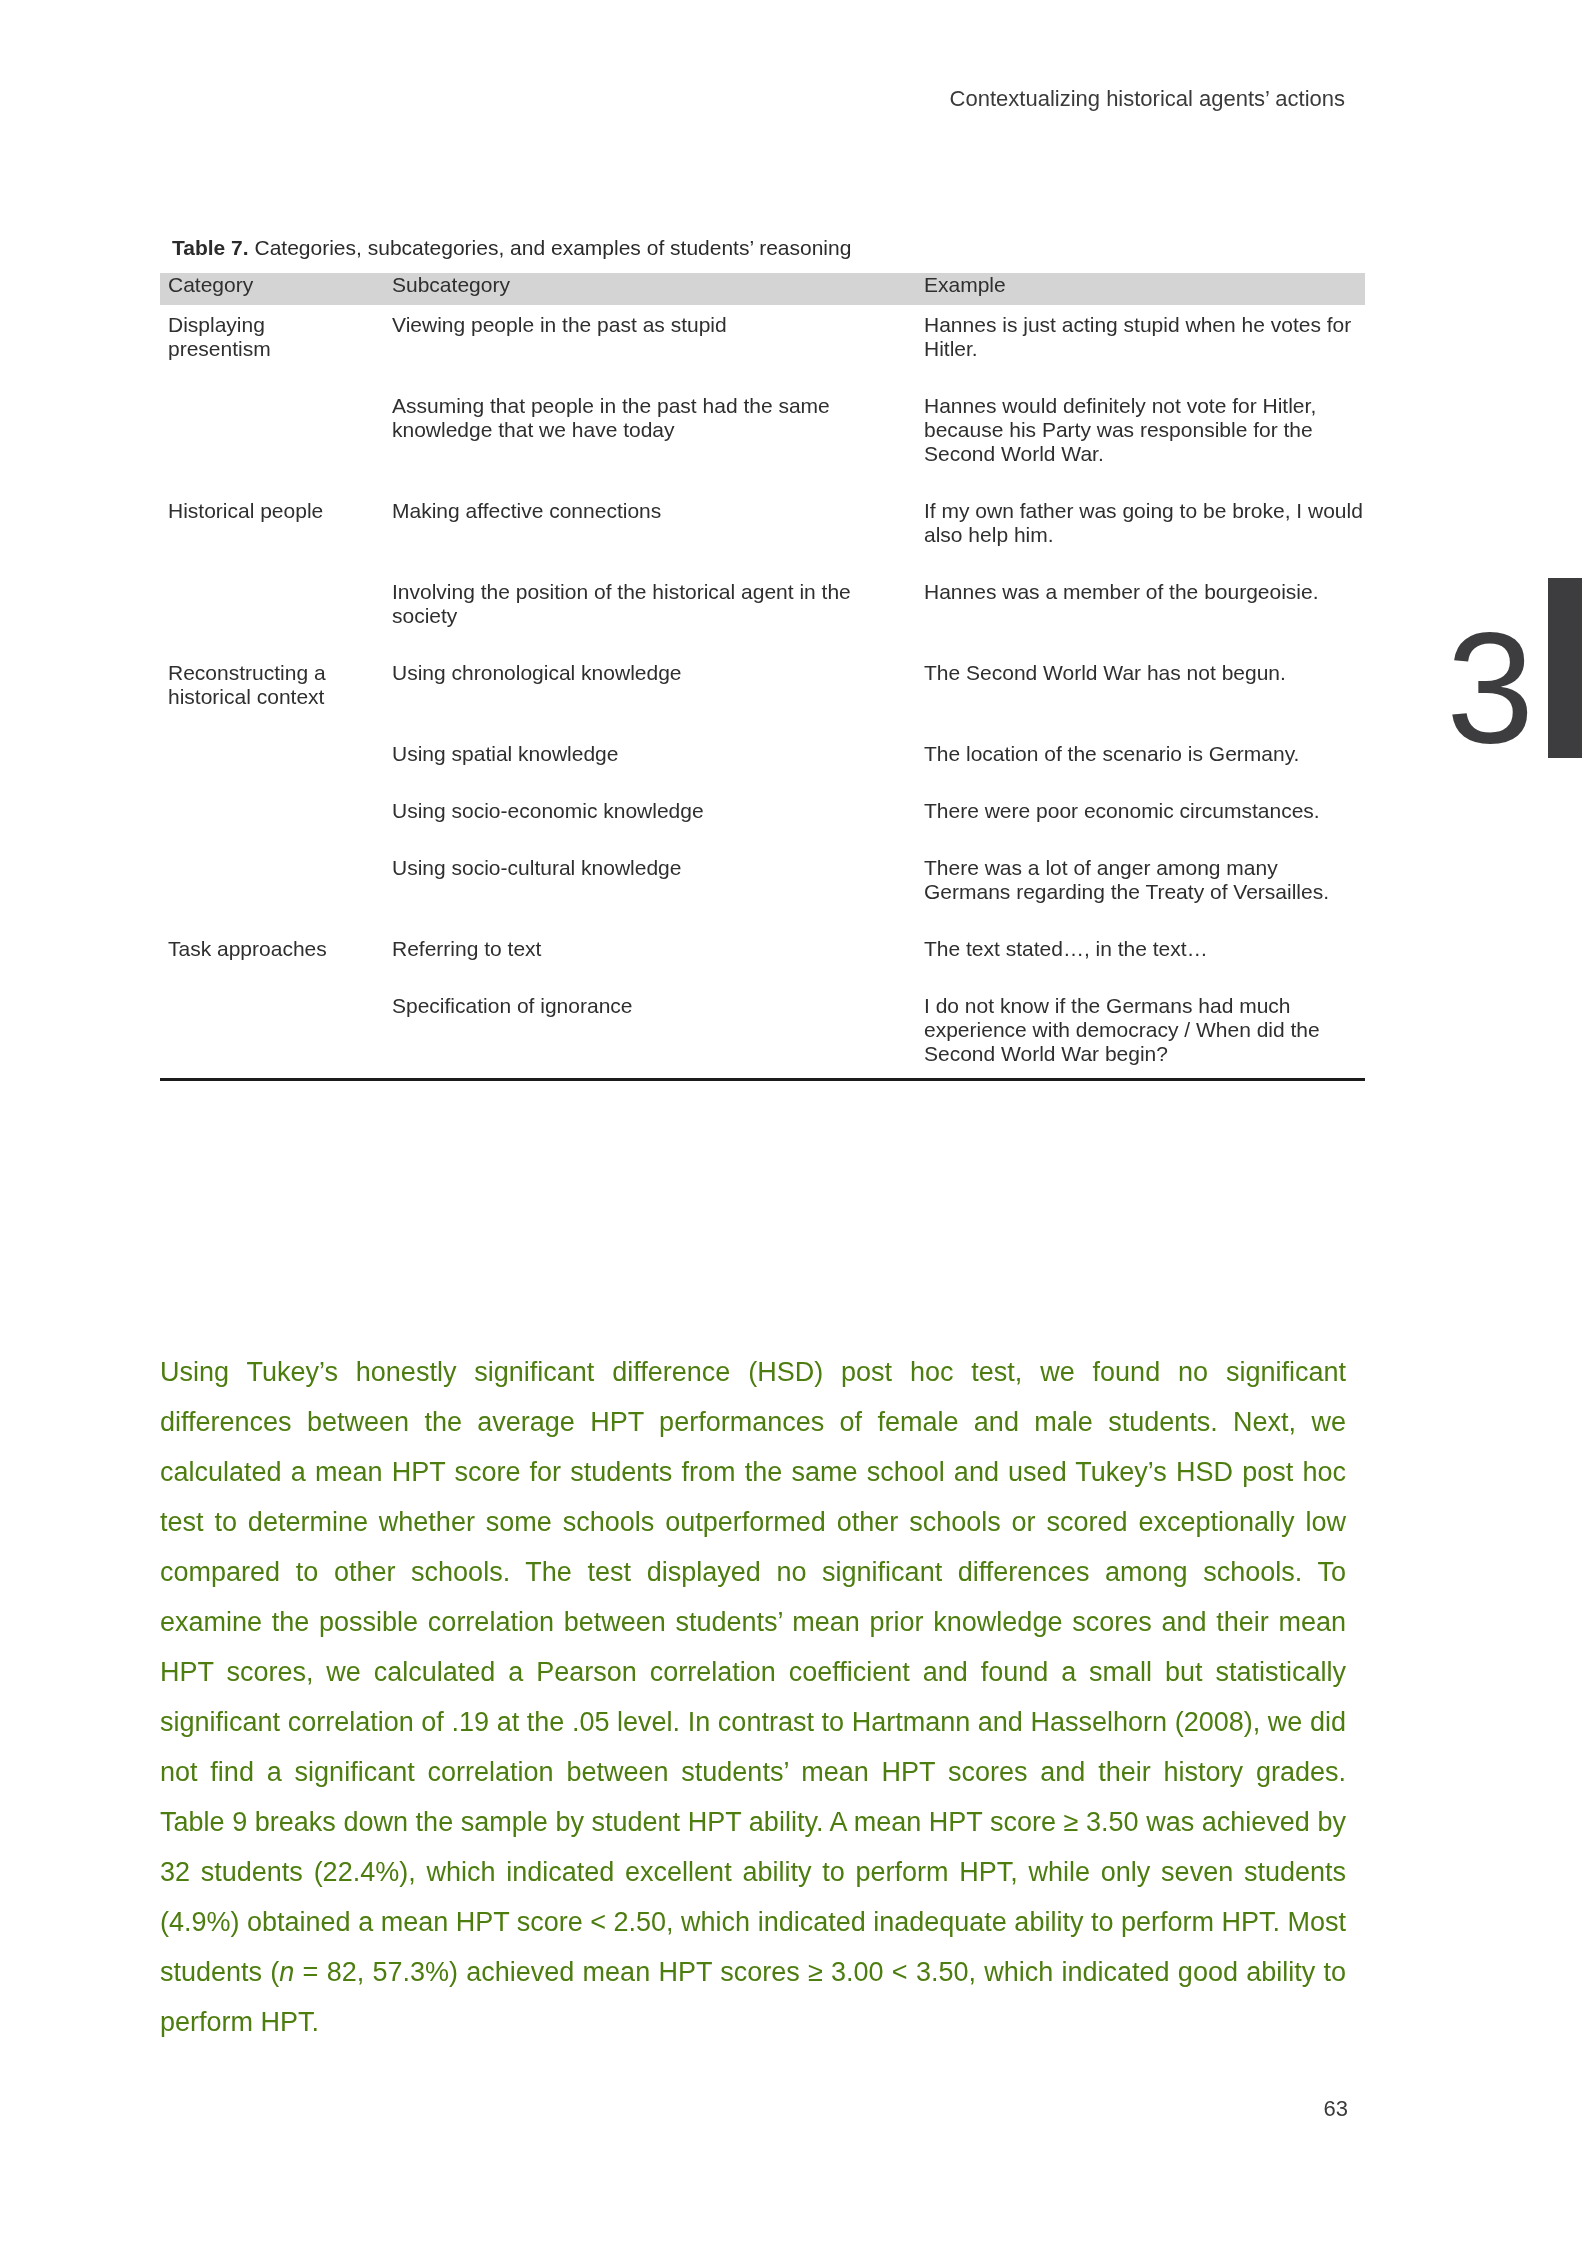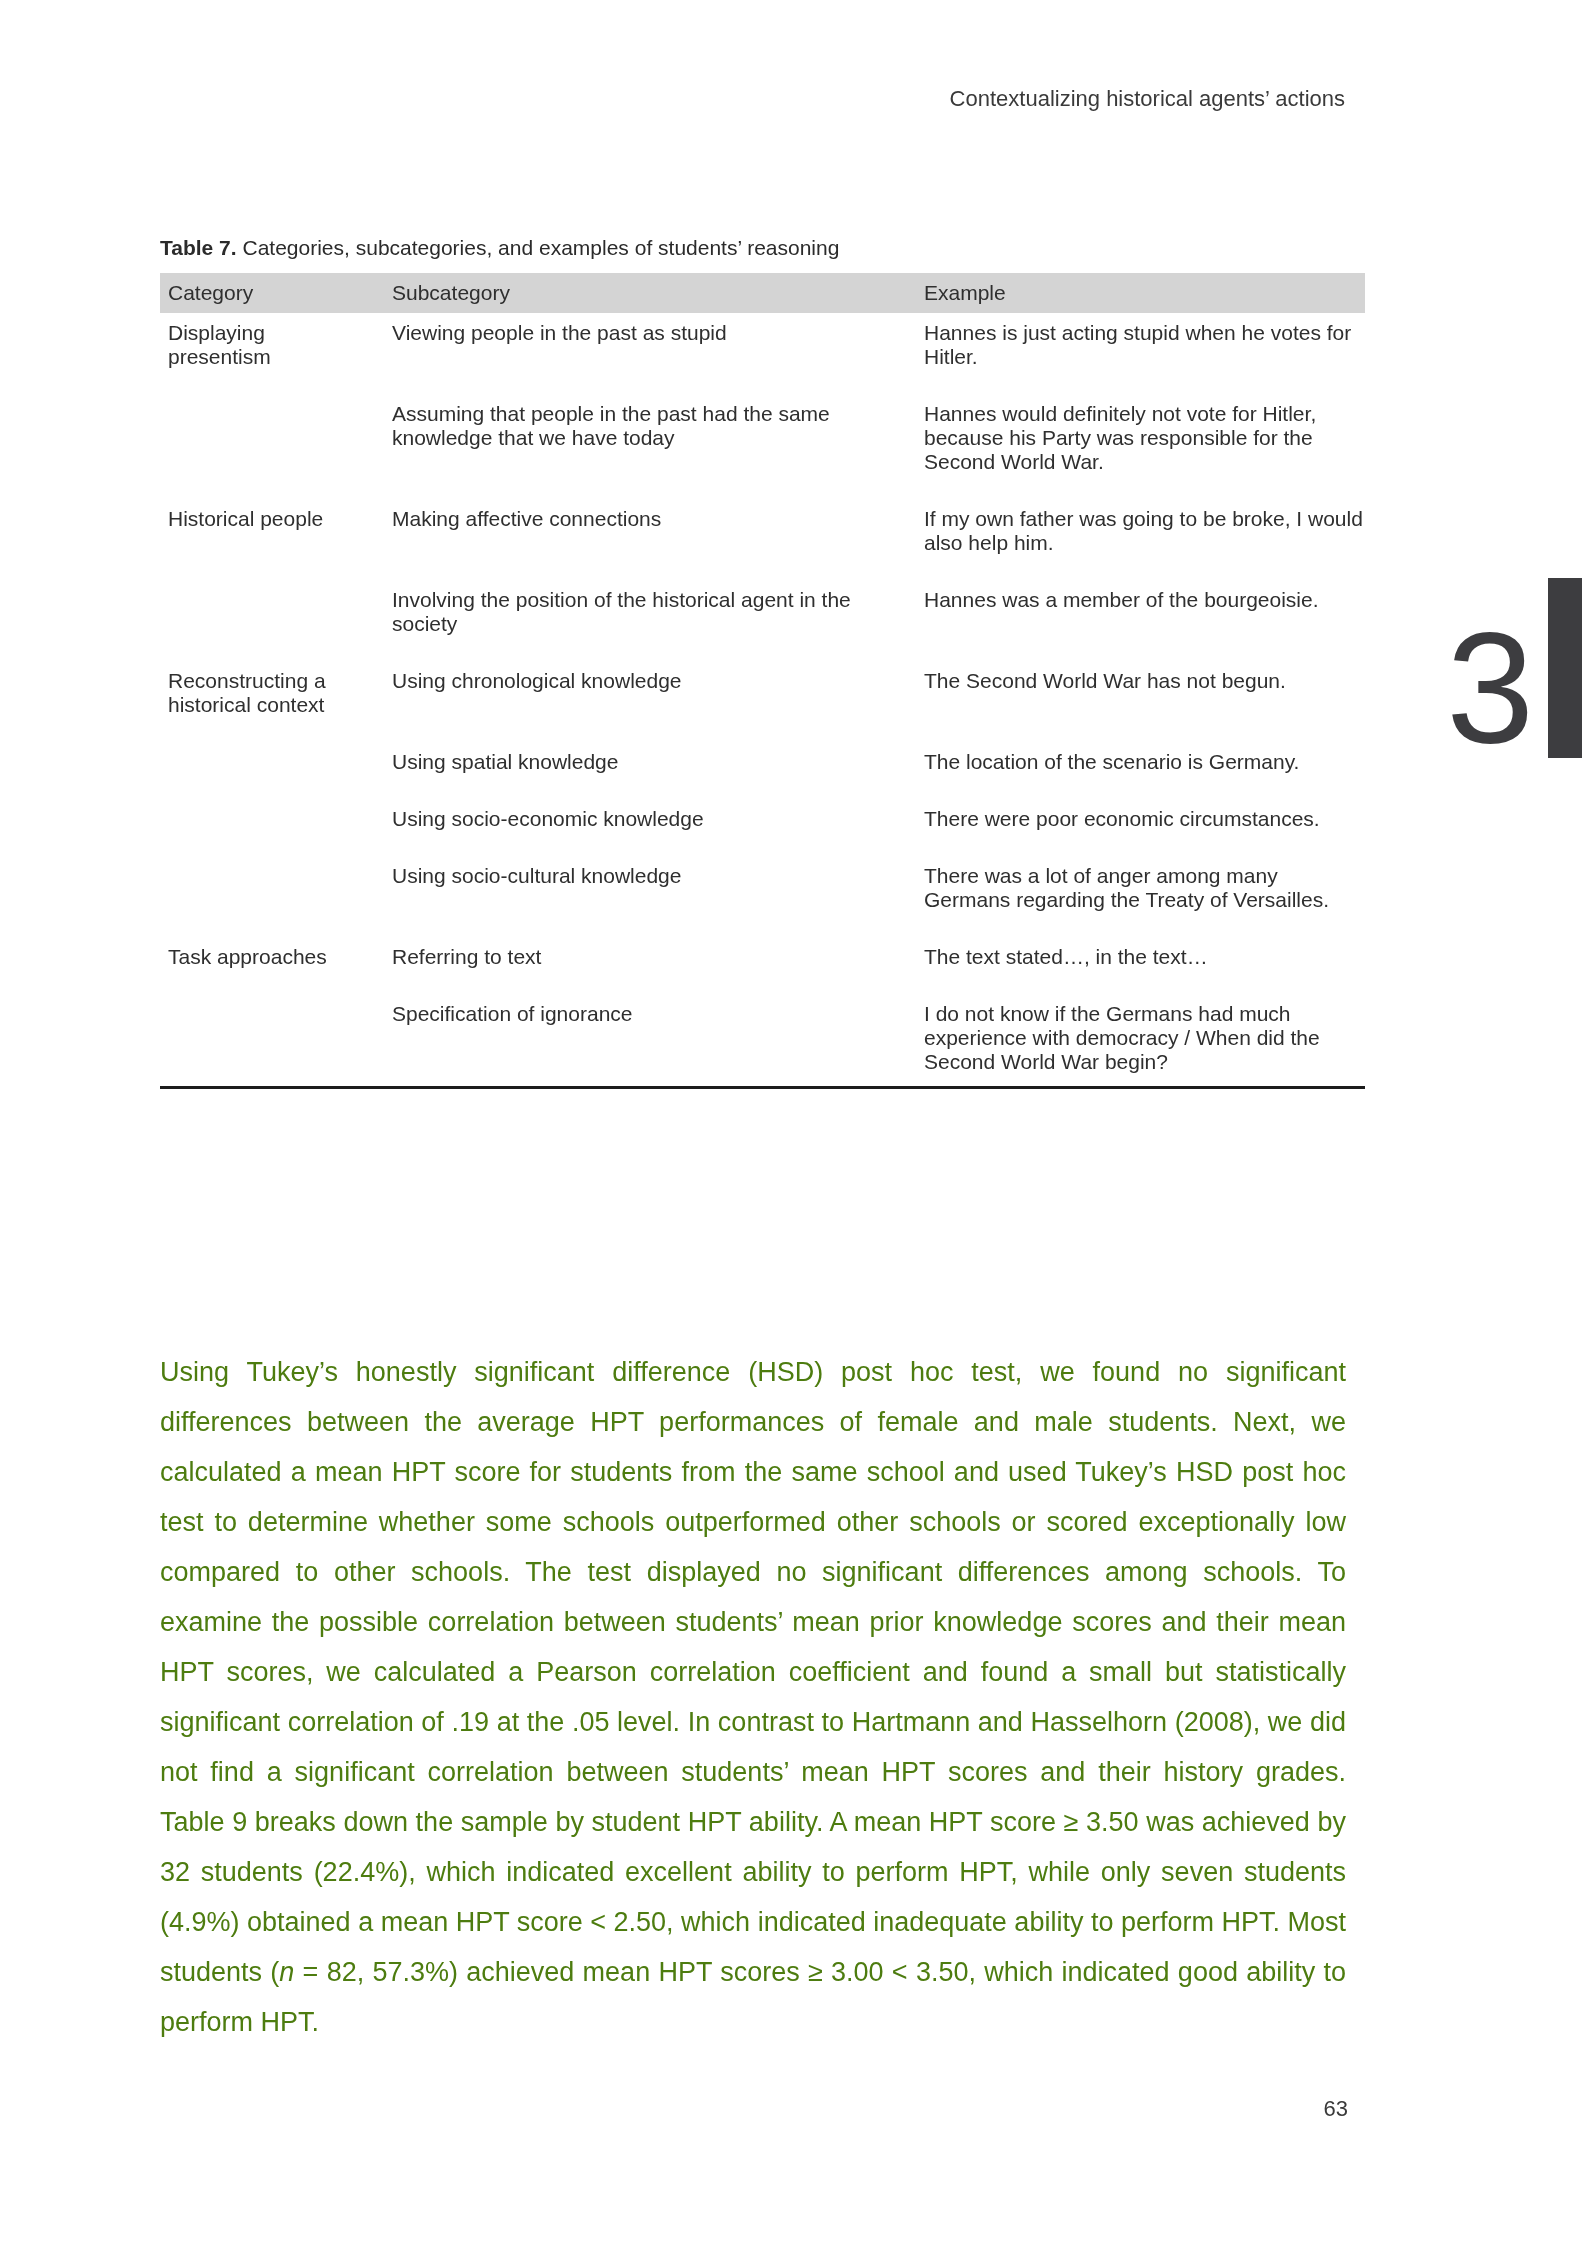--- a/index.html
+++ b/index.html
@@ -28,33 +28,33 @@
   }
   .chapter-number {
     position: absolute; top: 608px; right: 48px;
     font-size: 158px; line-height: 1;
     color: var(--chapter-accent);
   }
   .table-wrap {
     position: absolute; left: 160px; top: 236px; width: 1205px;
   }
   .table-caption {
-    font-size: 21px; margin: 0 0 13px 0; color: #2b2b2b;
+    font-size: 21px; margin: 0 0 13px 12px; color: #2b2b2b;
   }
   .table-caption .cap-label { font-weight: bold; }
   table.data-table {
     width: 100%; border-collapse: collapse;
     border-bottom: 3px solid var(--table-border);
     font-size: 21px; color: #2f2f2f;
     table-layout: fixed;
   }
   table.data-table thead th {
     background: var(--table-header-bg);
     text-align: left; font-weight: normal;
-    padding: 8px 8px 8px 8px; vertical-align: middle;
+    padding: 0 8px 8px 8px; vertical-align: middle;
     font-size: 21px;
   }
   th.col-category { width: 224px; }
   th.col-subcategory { width: 532px; }
   th.col-example { width: auto; }
   table.data-table tbody td {
     vertical-align: top;
     padding: 0 26px 33px 8px;
     line-height: 24px;
   }

